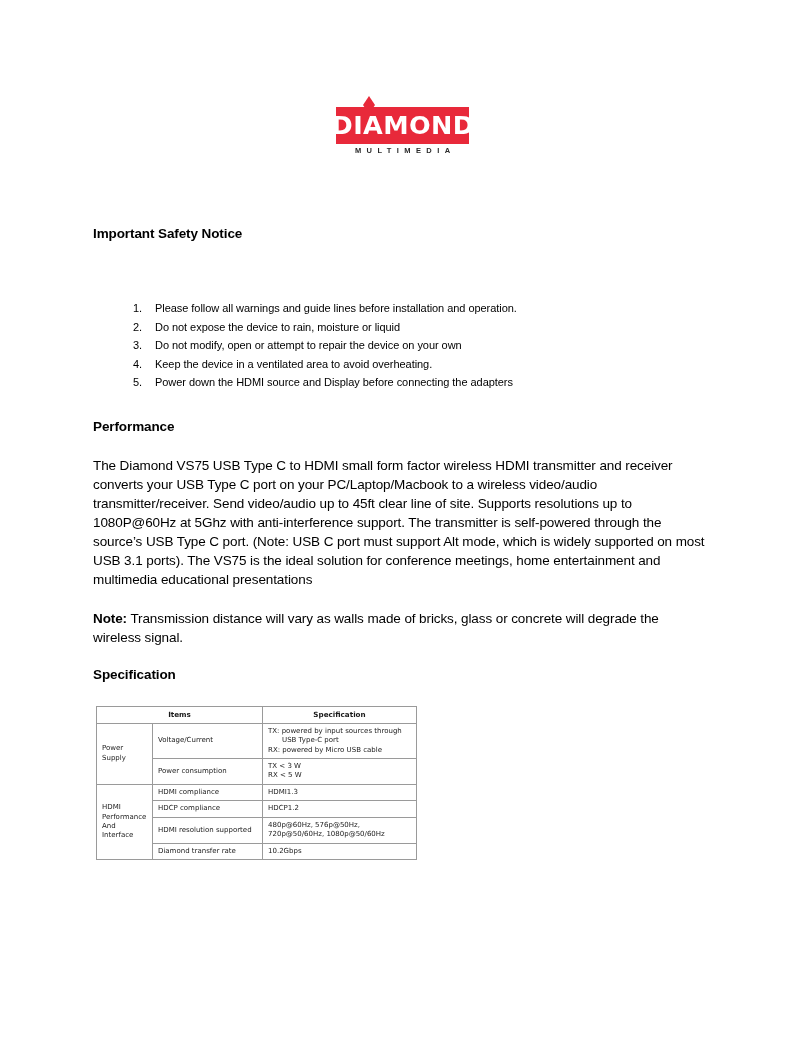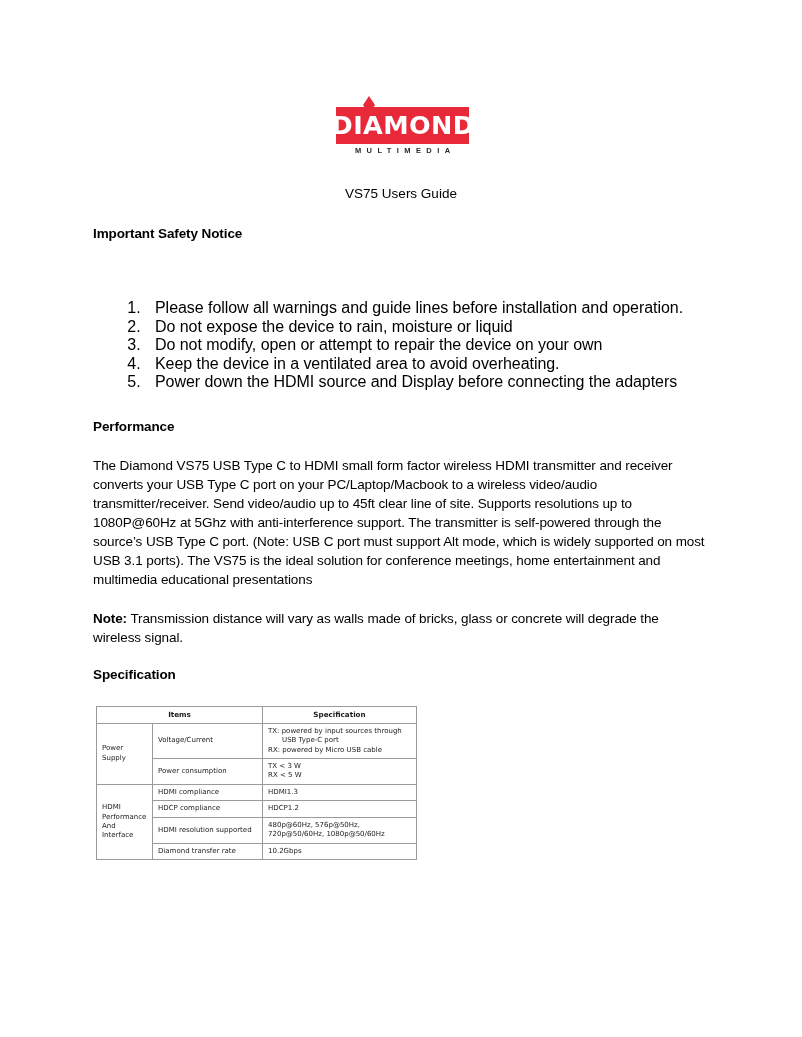--- a/index.html
+++ b/index.html
@@ -92,21 +92,21 @@
   .h-spec   { top: 667px; }
 
   ol.safety-list {
     position: absolute;
     left: 93px;
     top: 299px;
     margin: 0;
     padding: 0 0 0 52px;
     width: 620px;
     list-style: decimal;
-    font-size: 16px;
+    font-size: 11px;
   }
   ol.safety-list li {
     line-height: 18.6px;
     padding-left: 10px;
     letter-spacing: -0.05px;
   }
 
   .para {
     position: absolute;
     left: 93px;
@@ -163,21 +163,20 @@
 <div class="page">
 
   <div class="logo-wrap">
     <div class="logo-diamond"></div>
     <div class="logo-bar">
       <span class="logo-word">DIAMOND</span>
     </div>
     <div class="logo-sub">MULTIMEDIA</div>
   </div>
 
-  <div class="doc-title">VS75 Users Guide</div>
 
   <div class="section-head h-safety">Important Safety Notice</div>
 
   <ol class="safety-list">
     <li>Please follow all warnings and guide lines before installation and operation.</li>
     <li>Do not expose the device to rain, moisture or liquid</li>
     <li>Do not modify, open or attempt to repair the device on your own</li>
     <li>Keep the device in a ventilated area to avoid overheating.</li>
     <li>Power down the HDMI source and Display before connecting the adapters</li>
   </ol>

